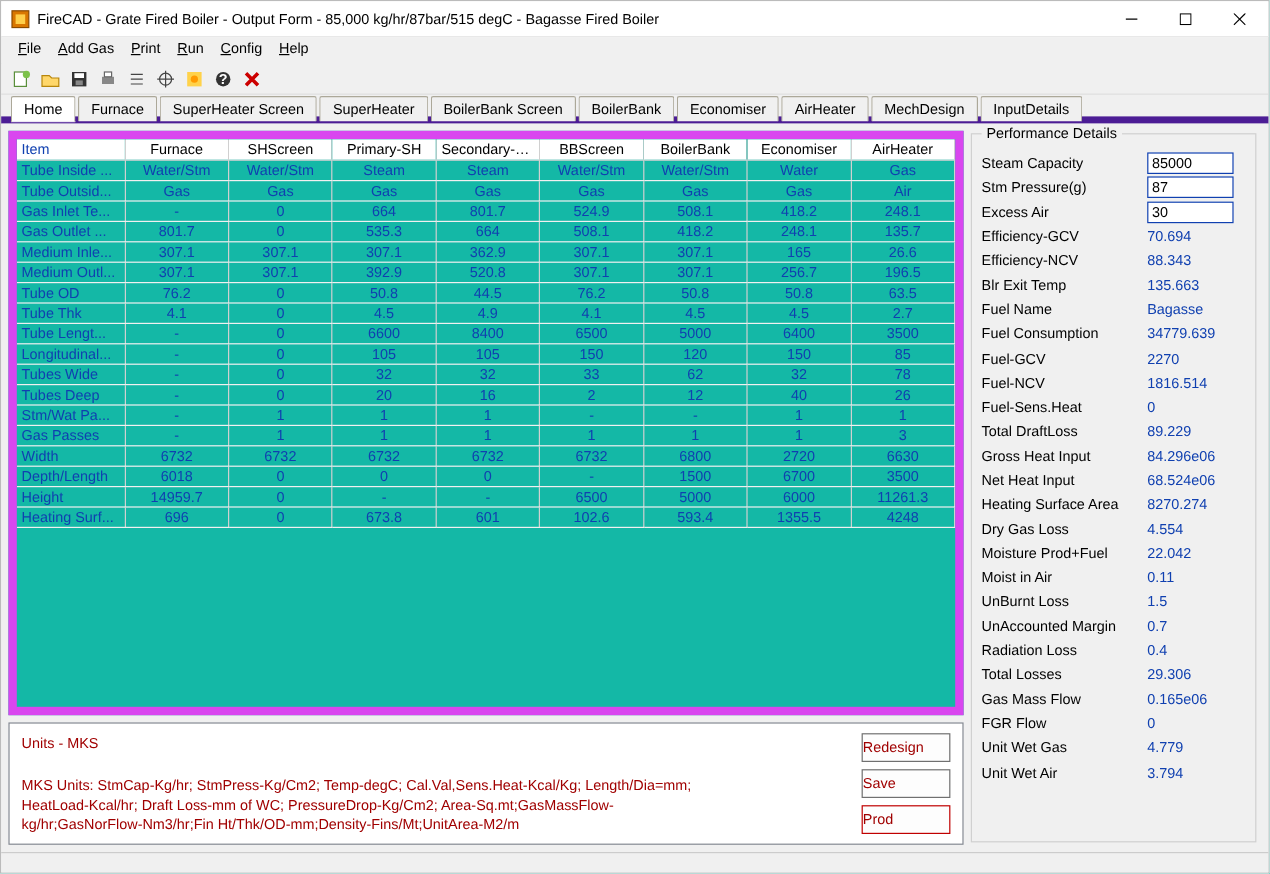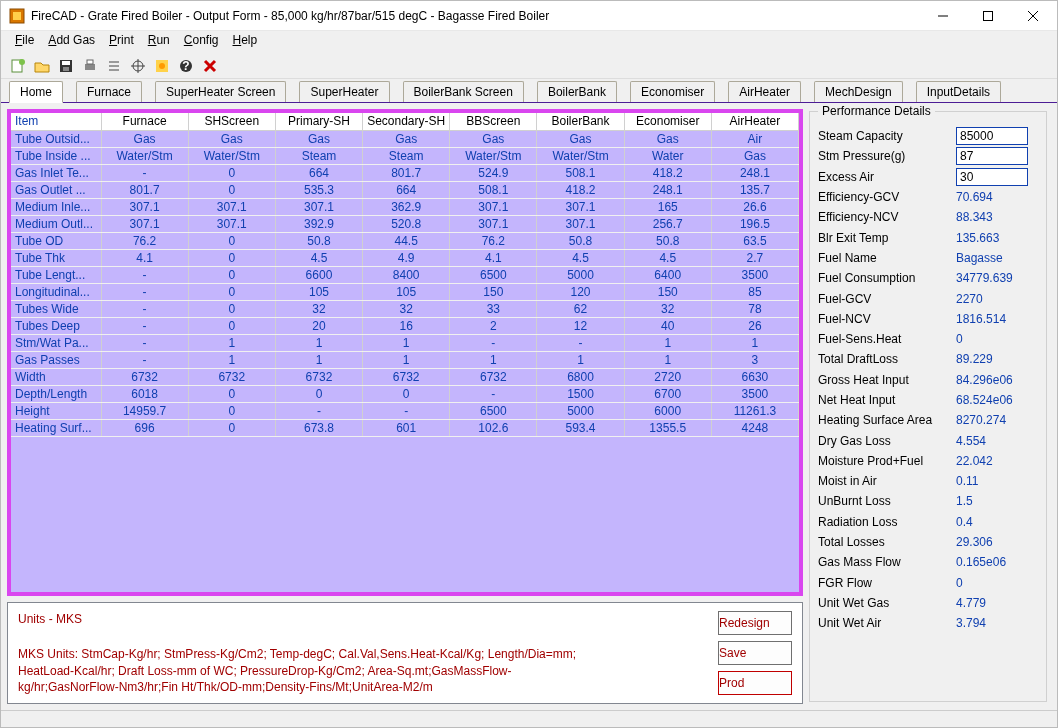--- a/index.html
+++ b/index.html
@@ -7,26 +7,26 @@
 .window{width:1058px;height:728px;border:1px solid #bbb;display:flex;flex-direction:column;background:#f0f0f0}
 .titlebar{height:30px;background:#fff;display:flex;align-items:center;padding:0 2px 0 8px;border-bottom:1px solid #e8e8e8}
 .titlebar .icon{width:16px;height:16px;margin-right:6px}
 .titlebar .title{flex:1;color:#000}
 .winbtn{width:45px;height:29px;display:flex;align-items:center;justify-content:center;cursor:pointer}
 .menubar{height:22px;background:#f0f0f0;display:flex;padding:0 8px;gap:2px}
 .menubar .mi{padding:2px 6px;cursor:pointer}
 .menubar .mi .ul{text-decoration:underline}
 .toolbar{height:26px;background:#f0f0f0;display:flex;align-items:center;padding:0 8px;gap:6px;border-bottom:1px solid #ddd}
 .tbtn{width:18px;height:18px;cursor:pointer;display:flex;align-items:center;justify-content:center}
-.tabstrip{height:24px;background:#f0f0f0;display:flex;align-items:center;padding:0 8px;gap:11px;border-bottom:1px solid #4c1d95}
+.tabstrip{height:24px;background:#f0f0f0;display:flex;align-items:flex-start;padding:0 8px;gap:0;border-bottom:6px solid #4c1d95}
 .tab{padding:3px 10px;background:#f0f0f0;border:1px solid #aca899;border-bottom:none;position:relative;top:1px;cursor:pointer;border-radius:2px 2px 0 0;margin-right:2px}
 .tab.active{background:#fff;border-bottom:1px solid #fff;z-index:2}
 .content{flex:1;display:flex;overflow:hidden;background:#f0f0f0}
 .left{flex:1;display:flex;flex-direction:column;padding:6px}
-.grid{flex:1;background:#c4b5fd;border:4px solid #d946ef;overflow:auto;position:relative}
+.grid{flex:1;background:#14b8a6;border:7px solid #d946ef;overflow:auto;position:relative}
 table{border-collapse:collapse;width:100%;table-layout:fixed}
 th,td{border-right:1px solid #d0d0d0;border-bottom:1px solid #f0f0f0;padding:1px 4px;height:17px;white-space:nowrap;overflow:hidden;text-overflow:ellipsis}
 th{background:#fff;border-bottom:1px solid #d0d0d0;border-top:none;font-weight:normal;text-align:center;position:sticky;top:0}
 th:first-child,td:first-child{text-align:left;color:#1040b0;width:90px}
 td{text-align:center;color:#1040b0}
 td.lbl{color:#1040b0}
 .unitsbox{margin-top:6px;border:1px solid #828790;background:#fff;padding:8px 10px;color:#a00000;line-height:1.35;position:relative;min-height:92px}
 .unitsbox .utitle{color:#a00000;margin-bottom:19px}
 .btns{position:absolute;right:10px;top:8px;display:flex;flex-direction:column;gap:6px}
 .btn{width:74px;height:24px;background:#fdfdfd;border:1px solid #707070;cursor:pointer;line-height:22px}
@@ -164,40 +164,40 @@
                 <th>Primary-SH</th>
                 <th>Secondary-SH</th>
                 <th>BBScreen</th>
                 <th>BoilerBank</th>
                 <th>Economiser</th>
                 <th>AirHeater</th>
               </tr>
             </thead>
             <tbody>
               <tr>
-                <td class="lbl">Tube Outsid...</td>
-                <td>Gas</td>
-                <td>Gas</td>
-                <td>Gas</td>
-                <td>Gas</td>
-                <td>Gas</td>
-                <td>Gas</td>
-                <td>Gas</td>
-                <td>Air</td>
-              </tr>
-              <tr>
                 <td class="lbl">Tube Inside ...</td>
                 <td>Water/Stm</td>
                 <td>Water/Stm</td>
                 <td>Steam</td>
                 <td>Steam</td>
                 <td>Water/Stm</td>
                 <td>Water/Stm</td>
                 <td>Water</td>
                 <td>Gas</td>
+              </tr>
+              <tr>
+                <td class="lbl">Tube Outsid...</td>
+                <td>Gas</td>
+                <td>Gas</td>
+                <td>Gas</td>
+                <td>Gas</td>
+                <td>Gas</td>
+                <td>Gas</td>
+                <td>Gas</td>
+                <td>Air</td>
               </tr>
               <tr>
                 <td class="lbl">Gas Inlet Te...</td>
                 <td>-</td>
                 <td>0</td>
                 <td>664</td>
                 <td>801.7</td>
                 <td>524.9</td>
                 <td>508.1</td>
                 <td>418.2</td>
@@ -455,20 +455,24 @@
             </div>
             <div class="perfrow">
               <span class="plab">Moist in Air</span>
               <span class="pval">0.11</span>
             </div>
             <div class="perfrow">
               <span class="plab">UnBurnt Loss</span>
               <span class="pval">1.5</span>
             </div>
             <div class="perfrow">
+              <span class="plab">UnAccounted Margin</span>
+              <span class="pval">0.7</span>
+            </div>
+            <div class="perfrow">
               <span class="plab">Radiation Loss</span>
               <span class="pval">0.4</span>
             </div>
             <div class="perfrow">
               <span class="plab">Total Losses</span>
               <span class="pval">29.306</span>
             </div>
             <div class="perfrow">
               <span class="plab">Gas Mass Flow</span>
               <span class="pval">0.165e06</span>

